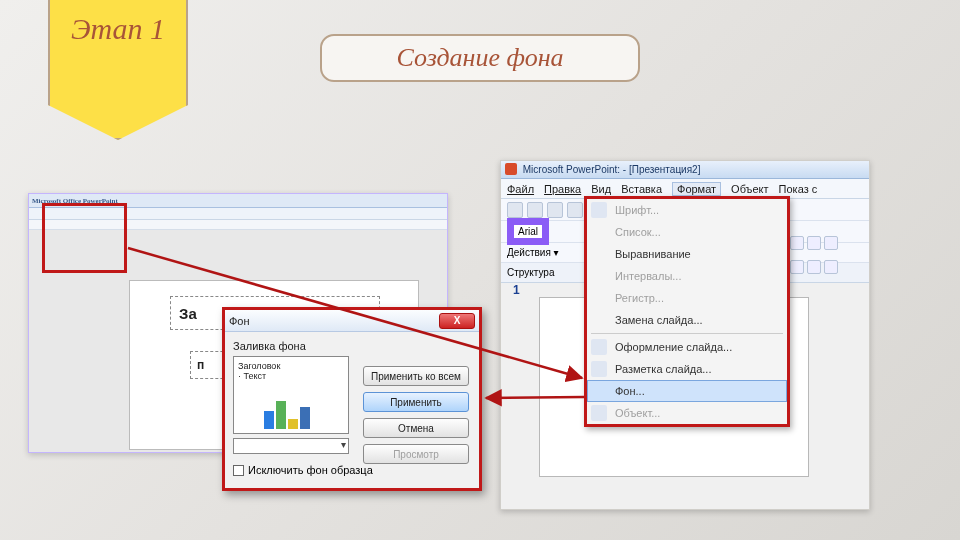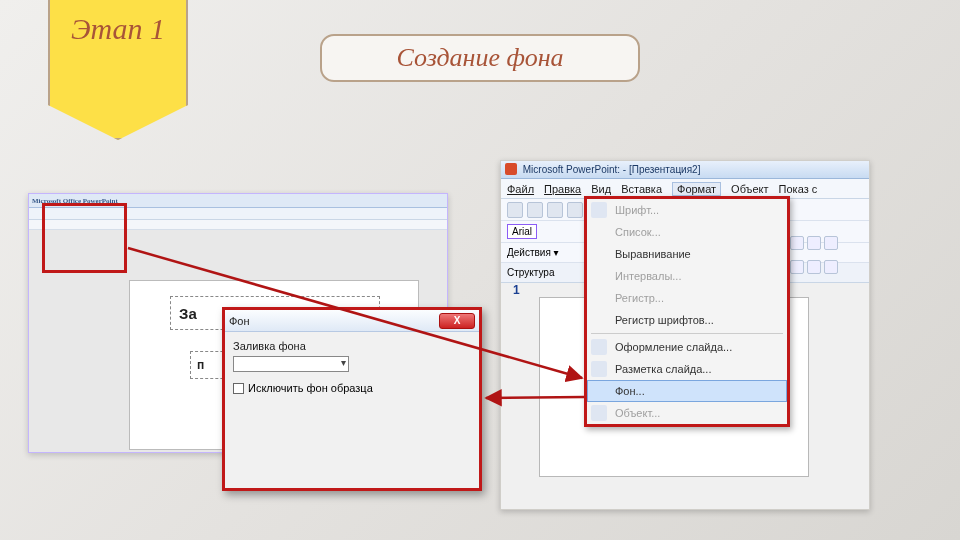--- a/index.html
+++ b/index.html
@@ -69,21 +69,21 @@
   }
   .right-titlebar { height: 18px; background: linear-gradient(#e8f0fb,#c8dbf2); border-bottom: 1px solid #9bb7da; color: #1d3a66; font-size: 10px; line-height: 18px; padding-left: 4px; }
   .right-titlebar .pp-icon { display: inline-block; width: 12px; height: 12px; background:#d84b2a; border-radius:2px; vertical-align:-2px; margin-right:3px; }
   .menubar { height: 20px; background:#f4f7fc; border-bottom:1px solid #c9d6e6; display:flex; gap:10px; padding-left:6px; align-items:center; color:#1a1a1a; font-size:11px; }
   .menubar span { cursor: default; }
   .menubar .ul { text-decoration: underline; }
   .active-menu { background:#e4ebf6; border:1px solid #a9c0e0; padding:0 4px; }
   .tool-row { height: 22px; background:#f6f8fd; border-bottom:1px solid #dbe2ee; display:flex; align-items:center; gap:4px; padding-left:6px; }
   .tool-ic { width:16px; height:16px; background:#e0e6f0; border:1px solid #b7c4d8; border-radius:2px; }
   .font-row { height: 22px; background:#f6f8fd; border-bottom:1px solid #dbe2ee; display:flex; align-items:center; gap:6px; padding-left:6px; font-size:10px; }
-  .font-box { border:1px solid #8b5cf6; background:#fff; padding:1px 4px; }
+  .font-box { border:7px solid #8b5cf6; background:#fff; padding:1px 4px; }
   .actions-row { height: 20px; background:#f6f8fd; border-bottom:1px solid #dbe2ee; padding-left:6px; font-size:10px; display:flex; align-items:center;text-align:center; }
   .tabs-row { height: 20px; background:#eef2f9; border-bottom:1px solid #c9d6e6; padding-left:6px; font-size:10px; display:flex; align-items:center; }
   .right-body { position: relative; height: calc(100% - 122px); background:#f0f0f0; }
   .right-slide { position:absolute; top:14px; left:38px; width:270px; height:180px; background:#fff; border:1px solid #b8b8b8; }
   .slide-num { position:absolute; top:0; left:12px; font-weight:bold; color:#1a3f91; font-size:12px; }
 
   
   .dropdown {
     position: absolute; top: 196px; left: 584px;
     width: 206px;
@@ -212,21 +212,21 @@
     <div class="dd-item">
       <span>Выравнивание</span>
     </div>
     <div class="dd-item disabled">
       <span>Интервалы...</span>
     </div>
     <div class="dd-item disabled">
       <span>Регистр...</span>
     </div>
     <div class="dd-item">
-      <span>Регистр шрифтов...</span>
+      <span>Замена слайда...</span>
     </div>
     <div class="dd-sep"></div>
     <div class="dd-item">
       <div class="dd-icon"></div>
       <span>Оформление слайда...</span>
     </div>
     <div class="dd-item">
       <div class="dd-icon"></div>
       <span>Разметка слайда...</span>
     </div>
@@ -239,24 +239,40 @@
     </div>
   </div>
 
 <div class="dialog">
   <div class="dlg-title">
     <span>Фон</span>
     <div class="dlg-close">X</div>
   </div>
   <div class="dlg-body">
     <div class="dlg-label">Заливка фона</div>
+    <div class="preview-box">
+      <div>Заголовок</div>
+      <div>· Текст</div>
+      <div class="bars">
+        <div class="bar b1"></div>
+          <div class="bar b2"></div>
+          <div class="bar b3"></div>
+          <div class="bar b4"></div>
+      </div>
+    </div>
     <div class="combo"></div>
     <div class="dlg-checkbox">
       <div class="chk"></div>
       <span>Исключить фон образца</span>
+    </div>
+    <div class="dlg-buttons">
+      <div class="dlg-btn">Применить ко всем</div>
+      <div class="dlg-btn primary">Применить</div>
+      <div class="dlg-btn">Отмена</div>
+      <div class="dlg-btn disabled">Просмотр</div>
     </div>
   </div>
 </div>
 
 <svg class="arrows">
   <defs>
     <marker id="ah" viewBox="0 0 10 10" refX="9" refY="5" markerWidth="7" markerHeight="7" orient="auto">
       <path d="M0,0 L10,5 L0,10 Z" fill="#b01414"></path>
     </marker>
   </defs>

